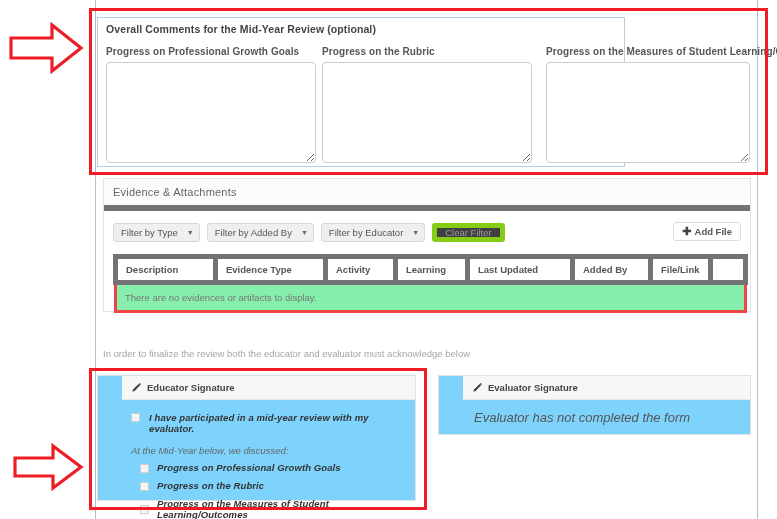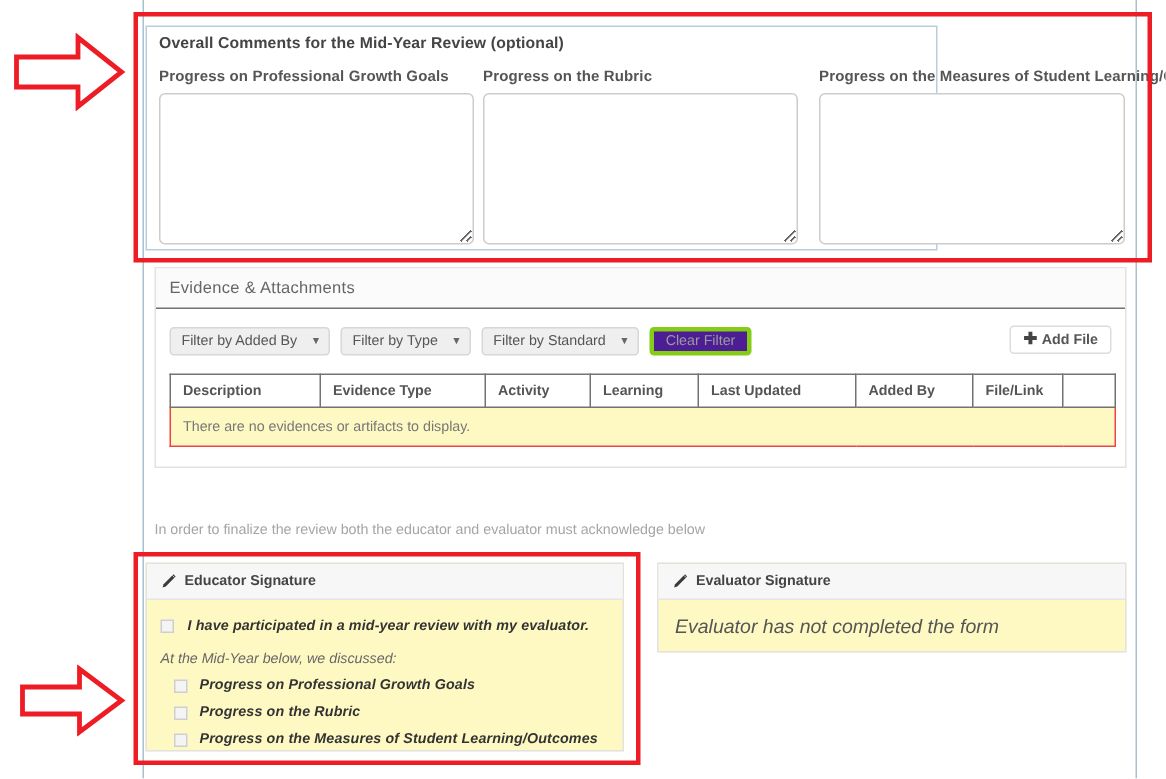--- a/index.html
+++ b/index.html
@@ -108,21 +108,21 @@
     position: absolute;
     left: 103px; top: 178px;
     width: 648px; height: 134px;
     background: #ffffff;
     border: 1px solid #e2e2e2;
     box-sizing: border-box;
   }
   #evidence-header {
     height: 26px;
     background: #fbfbfb;
-    border-bottom: 1px solid #737373;
+    border-bottom: 6px solid #737373;
     display: flex;
     align-items: center;
     padding-left: 9px;
     font-size: 11px;
     color: #666;
     letter-spacing: .2px;
   }
   #evidence-body {
     position: relative;
     padding: 11px 9px 0 9px;
@@ -148,22 +148,22 @@
     cursor: pointer;
   }
   .filter-select .caret {
     margin-left: 9px;
     font-size: 7px;
     color: #666;
     line-height: 1;
   }
   #clear-filter {
     height: 19px;
-    background: #4c1d95;
-    border: 3px solid #84cc16;
+    background: #404040;
+    border: 5px solid #84cc16;
     border-radius: 3px;
     font-size: 9.5px;
     color: #9b9b9b;
     display: flex;
     align-items: center;
     padding: 0 8px;
     box-sizing: border-box;
     white-space: nowrap;
     cursor: pointer;
   }
@@ -192,47 +192,48 @@
     width: 100%;
     border-collapse: collapse;
     table-layout: fixed;
   }
   #evidence-table th {
     font-size: 9.5px;
     font-weight: bold;
     color: #555;
     text-align: left;
     padding: 5px 0 5px 8px;
-    border: 1px solid #737373;
+    border: 5px solid #737373;
     background: #ffffff;
     white-space: nowrap;
   }
   #evidence-table td {
     font-size: 9.5px;
     color: #777;
     padding: 7px 0 7px 8px;
-    border: 1px solid #ef4444;
-    background: #fef9c3;
+    border: 3px solid #ef4444;
+    background: #86efac;
   }
 
   
   #finalize-note {
     position: absolute;
     left: 103px; top: 348px;
     font-size: 9.5px;
     color: #a5a5a5;
     white-space: nowrap;
   }
 
   
   .sig-panel {
     position: absolute;
-    background: #fef9c3;
+    background: #7dd3fc;
     border: 1px solid #e2e2e2;
     box-sizing: border-box;
+    padding-left: 24px;
   }
   #educator-panel  { left: 97px;  top: 375px; width: 319px; height: 126px; }
   #evaluator-panel { left: 438px; top: 375px; width: 313px; height: 60px; }
 
   .sig-header {
     height: 23px;
     background: #f7f7f7;
     border-bottom: 1px solid #e6e6e6;
     display: flex;
     align-items: center;
@@ -316,29 +317,29 @@
       <textarea class="comment-textarea" placeholder="" style=""></textarea>
     </div>
   </div>
 
   <div id="evidence-panel">
     <div id="evidence-header">Evidence &amp; Attachments</div>
 
     <div id="evidence-body">
       <div id="filter-row">
         <div class="filter-select">
+          <span>Filter by Type</span>
+          <span class="caret">▼</span>
+        </div>
+        <div class="filter-select">
           <span>Filter by Added By</span>
           <span class="caret">▼</span>
         </div>
         <div class="filter-select">
-          <span>Filter by Type</span>
-          <span class="caret">▼</span>
-        </div>
-        <div class="filter-select">
-          <span>Filter by Standard</span>
+          <span>Filter by Educator</span>
           <span class="caret">▼</span>
         </div>
         <div id="clear-filter">Clear Filter</div>
       </div>
 
       <div id="add-file-btn">
         <span class="plus">✚</span>
         <span>Add File</span>
       </div>
 

